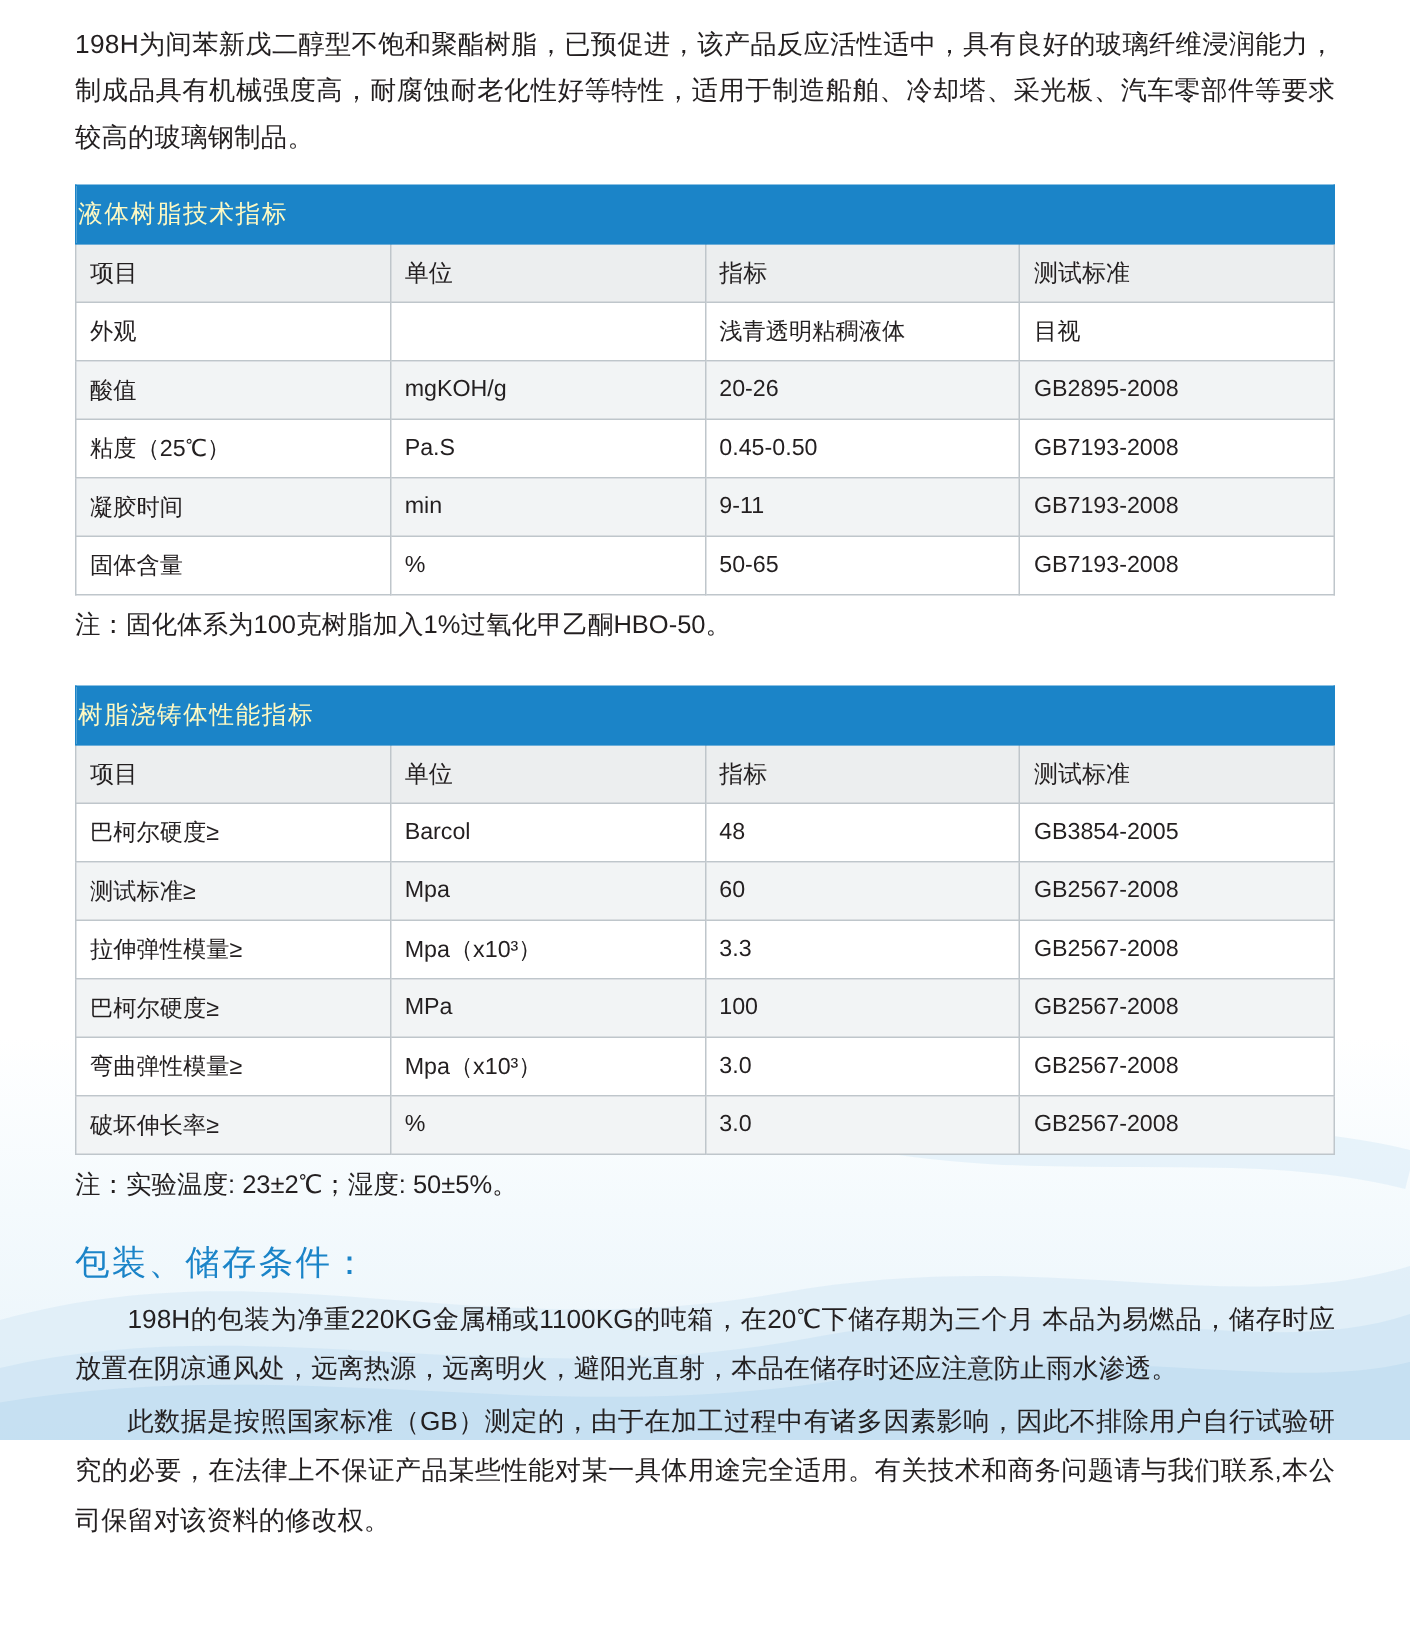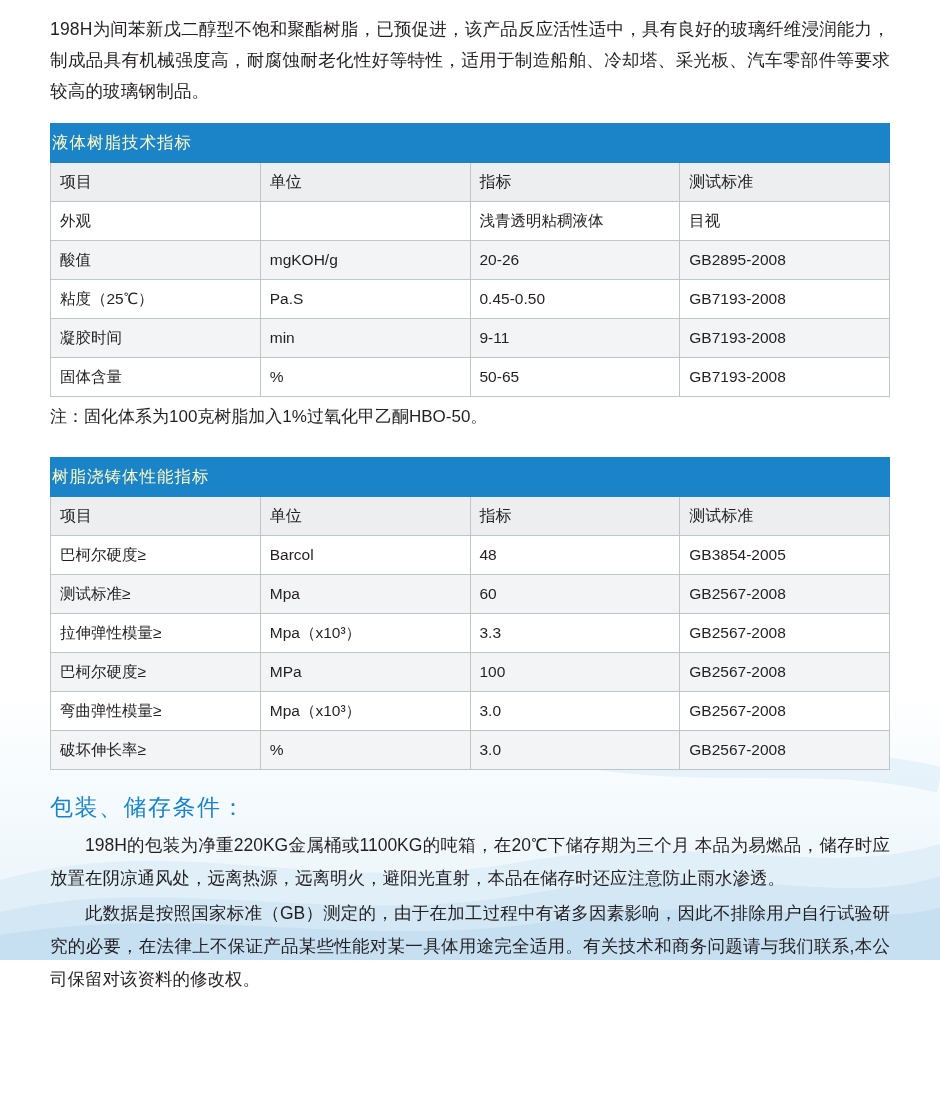--- a/index.html
+++ b/index.html
@@ -206,19 +206,20 @@
       </tr>
       <tr class="alt">
         <td>破坏伸长率≥</td>
         <td>%</td>
         <td>3.0</td>
         <td>GB2567-2008</td>
       </tr>
     </tbody>
       </table>
 
+    <p class="note tight">注：实验温度: 23±2℃；湿度: 50±5%。</p>
 
     <h2 class="section-title">包装、储存条件：</h2>
     <p class="para">198H的包装为净重220KG金属桶或1100KG的吨箱，在20℃下储存期为三个月 本品为易燃品，储存时应放置在阴凉通风处，远离热源，远离明火，避阳光直射，本品在储存时还应注意防止雨水渗透。</p>
     <p class="para">此数据是按照国家标准（GB）测定的，由于在加工过程中有诸多因素影响，因此不排除用户自行试验研究的必要，在法律上不保证产品某些性能对某一具体用途完全适用。有关技术和商务问题请与我们联系,本公司保留对该资料的修改权。</p>
 
   </div>
 </div>
 
 </body></html>

